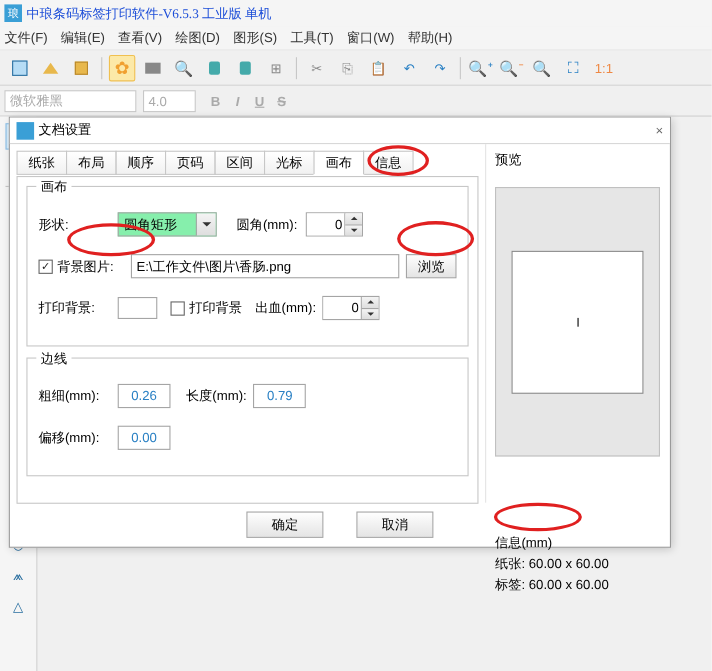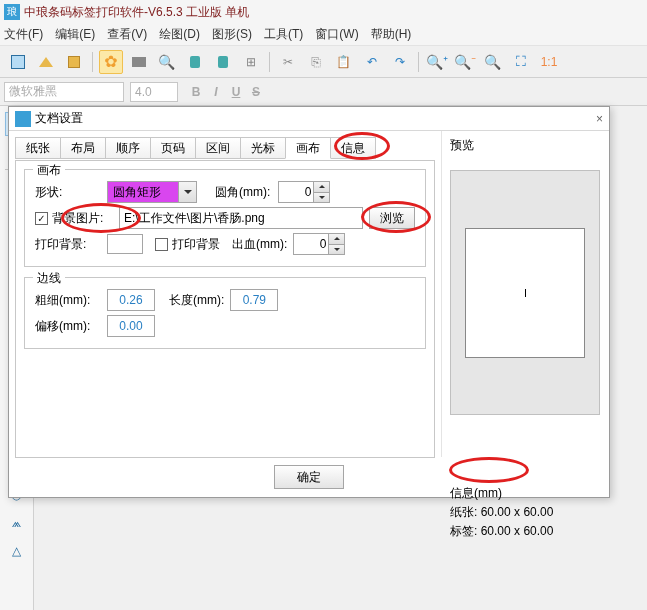--- a/index.html
+++ b/index.html
@@ -1,20 +1,20 @@
 <!DOCTYPE html>
 <html><head>
 <meta charset="utf-8">
 <style>
 * { box-sizing: border-box; font-family: "Microsoft YaHei", sans-serif; font-size: 12px; }
 body { margin: 0; width: 647px; height: 610px; background: #f0f0f0; overflow: hidden; }
 
 .titlebar { background: #f5f5f5; height: 24px; display: flex; align-items: center; padding: 0 4px; }
 .titlebar .icon { width: 16px; height: 16px; background: #3a9fd6; margin-right: 4px; display:flex; align-items:center; justify-content:center; color:#fff; font-size:10px;}
-.titlebar .title { color: #7f1d1d; }
+.titlebar .title { color: #1d4ed8; font-family: Liberation Serif, serif; }
 
 .menubar { background: #f5f5f5; height: 22px; display: flex; align-items: center; padding: 0 4px; border-bottom:1px solid #e3e3e3;}
 .menubar span { margin-right: 12px; color: #333; cursor: default; }
 
 .toolbar { background: #f0f0f0; height: 32px; display: flex; align-items: center; padding: 0 4px; border-bottom:1px solid #d0d0d0;}
 .tbtn { width: 24px; height: 24px; margin: 0 2px; display:flex; align-items:center; justify-content:center; border-radius:2px; }
 .tbtn.sel { background:#fce9a8; border:1px solid #f0c050; }
 .sep { width:1px; height:20px; background:#c7c7c7; margin:0 4px;}
 .ic-new{width:14px;height:14px;border:1px solid #2a6fa0;background:#b6dcf5;}
 .ic-open{width:0;height:0;border-left:7px solid transparent;border-right:7px solid transparent;border-bottom:10px solid #e8b84c;}
@@ -68,23 +68,23 @@
 .dlg-left { width:432px; padding:6px 6px 0 6px;}
 .dlg-right{ flex:1; padding:6px 8px; border-left:1px solid #e4e4e4;}
 
 .tabstrip{ height:24px; display:flex;}
 .tab{ padding:0 10px; height:22px; display:flex; align-items:center; border:1px solid #c7c7c7; background:linear-gradient(#fff,#f1f1f1); margin-right:-1px; position:relative;}
 .tab.active{ background:#fff; border-bottom:1px solid #fff; z-index:2;}
 .tabpanel{ border:1px solid #c7c7c7; height:calc(100% - 22px); margin-top:-1px; padding:8px;}
 
 .group{ border:1px solid #c7c7c7; margin-bottom:10px; padding:8px 10px; position:relative;}
 .group .gtitle{ position:absolute; top:-8px; left:8px; background:#fff; padding:0 4px;}
-.row{ display:flex; align-items:center; margin:2px 0; height:24px;}
+.row{ display:flex; align-items:center; margin:14px 0; height:24px;}
 .lbl{ width:72px; }
-.combo{ height:22px; border:1px solid #a5a5a5; background:#d946ef; display:flex; align-items:center;}
+.combo{ height:22px; border:1px solid #a5a5a5; background:#86efac; display:flex; align-items:center;}
 .combo .cval{ flex:1; padding:0 5px;}
 .combo .carrow{ width:18px; height:100%; border-left:1px solid #a5a5a5; background:linear-gradient(#f4f4f4,#dedede); display:flex;align-items:center;justify-content:center;}
 .carrow:after{content:'';width:0;height:0;border-left:4px solid transparent;border-right:4px solid transparent;border-top:4px solid #333;}
 .spin{ width:52px; height:22px; border:1px solid #a5a5a5; display:flex;}
 .spin input{ width:34px; border:none; text-align:right; padding:0 2px; outline:none;}
 .spin .sp{ width:16px; border-left:1px solid #a5a5a5; display:flex; flex-direction:column;}
 .spin .sp div{flex:1; background:linear-gradient(#f4f4f4,#dedede); display:flex;align-items:center;justify-content:center;}
 .spin .sp div:after{content:'';width:0;height:0;border-left:3px solid transparent;border-right:3px solid transparent;}
 .spin .sp div:first-child:after{border-bottom:3px solid #333;}
 .spin .sp div:last-child{border-top:1px solid #a5a5a5;}
@@ -357,20 +357,21 @@
         <div class="info-sec">
           <div>信息(mm)</div>
           <div class="irow"><span>纸张:</span> <span>60.00 x 60.00</span></div>
           <div class="irow"><span>标签:</span> <span>60.00 x 60.00</span></div>
         </div>
       </div>
     </div>
 
     <div class="dlg-foot">
       <div class="dbtn">确定</div>
+      <div class="dbtn">取消</div>
     </div>
 
     <div class="red-oval ro1"></div>
     <div class="red-oval ro2"></div>
     <div class="red-oval ro3"></div>
     <div class="red-oval ro4"></div>
   </div>
 </div>
 
 </body></html>

